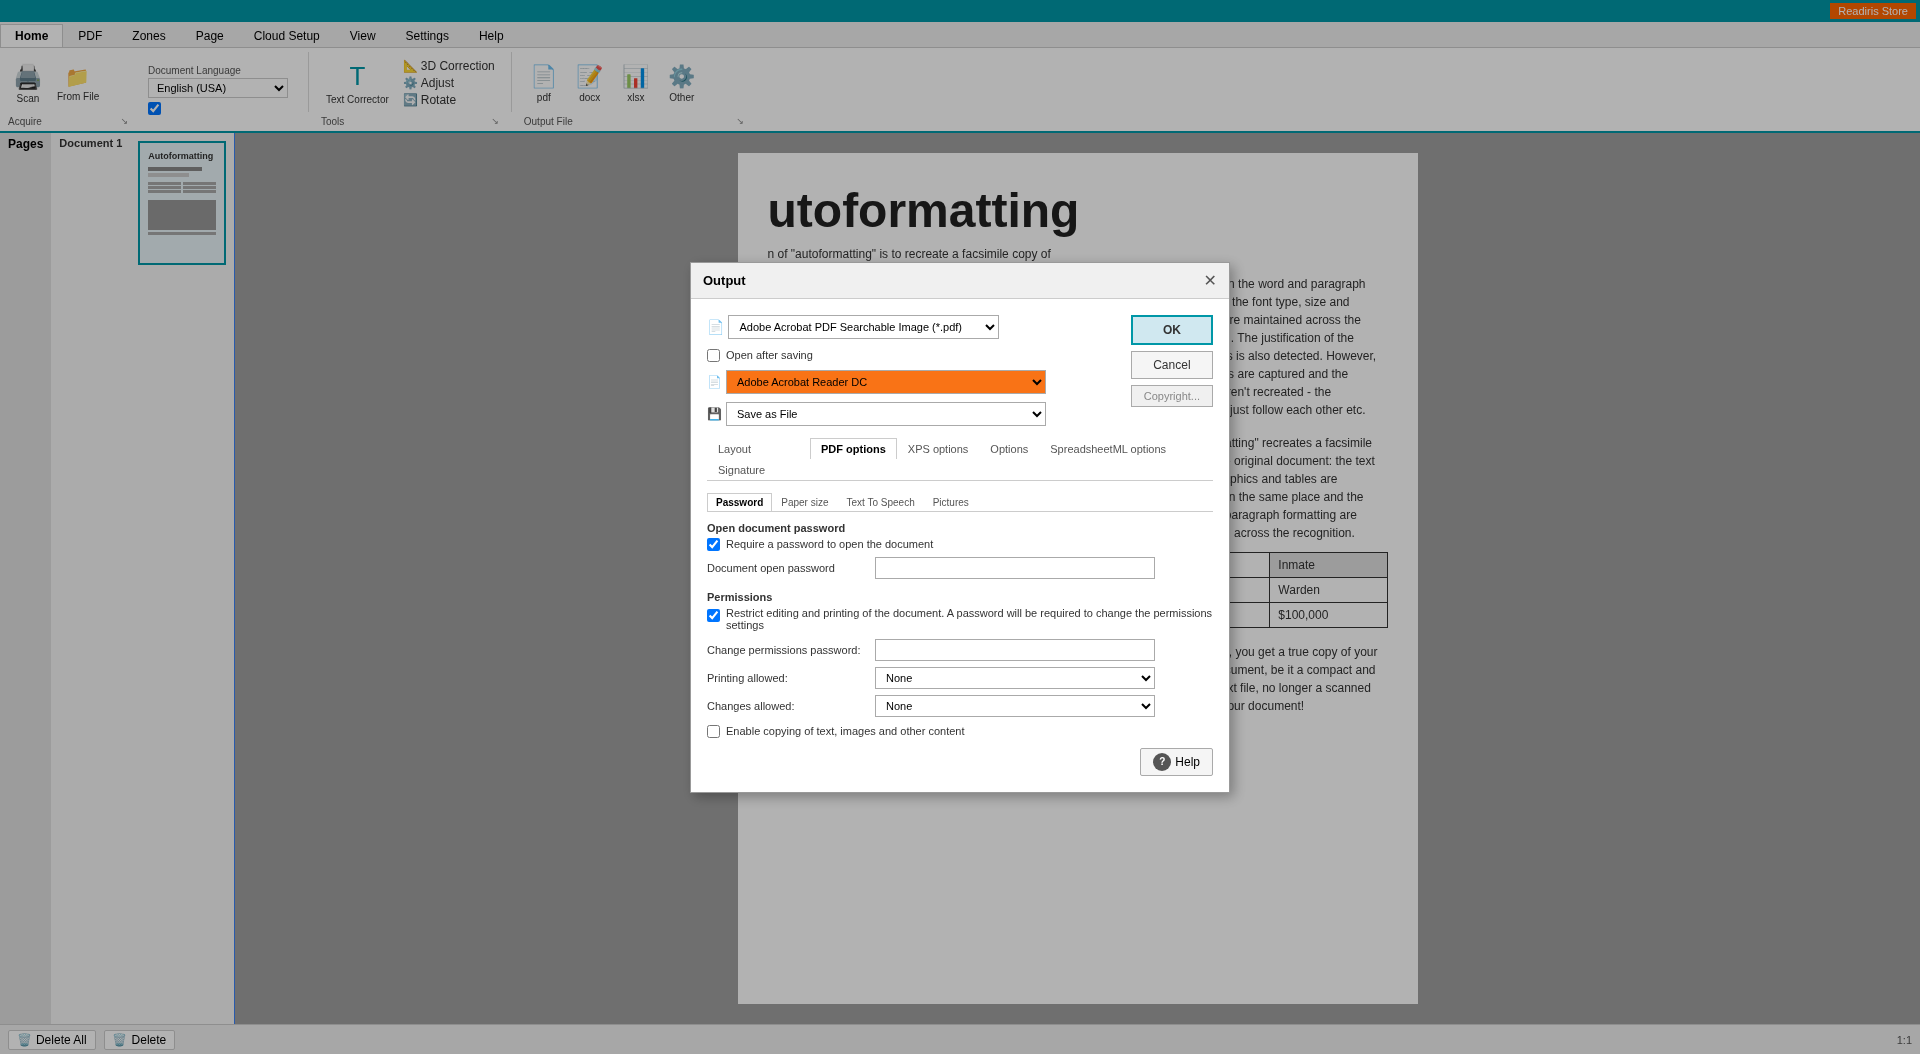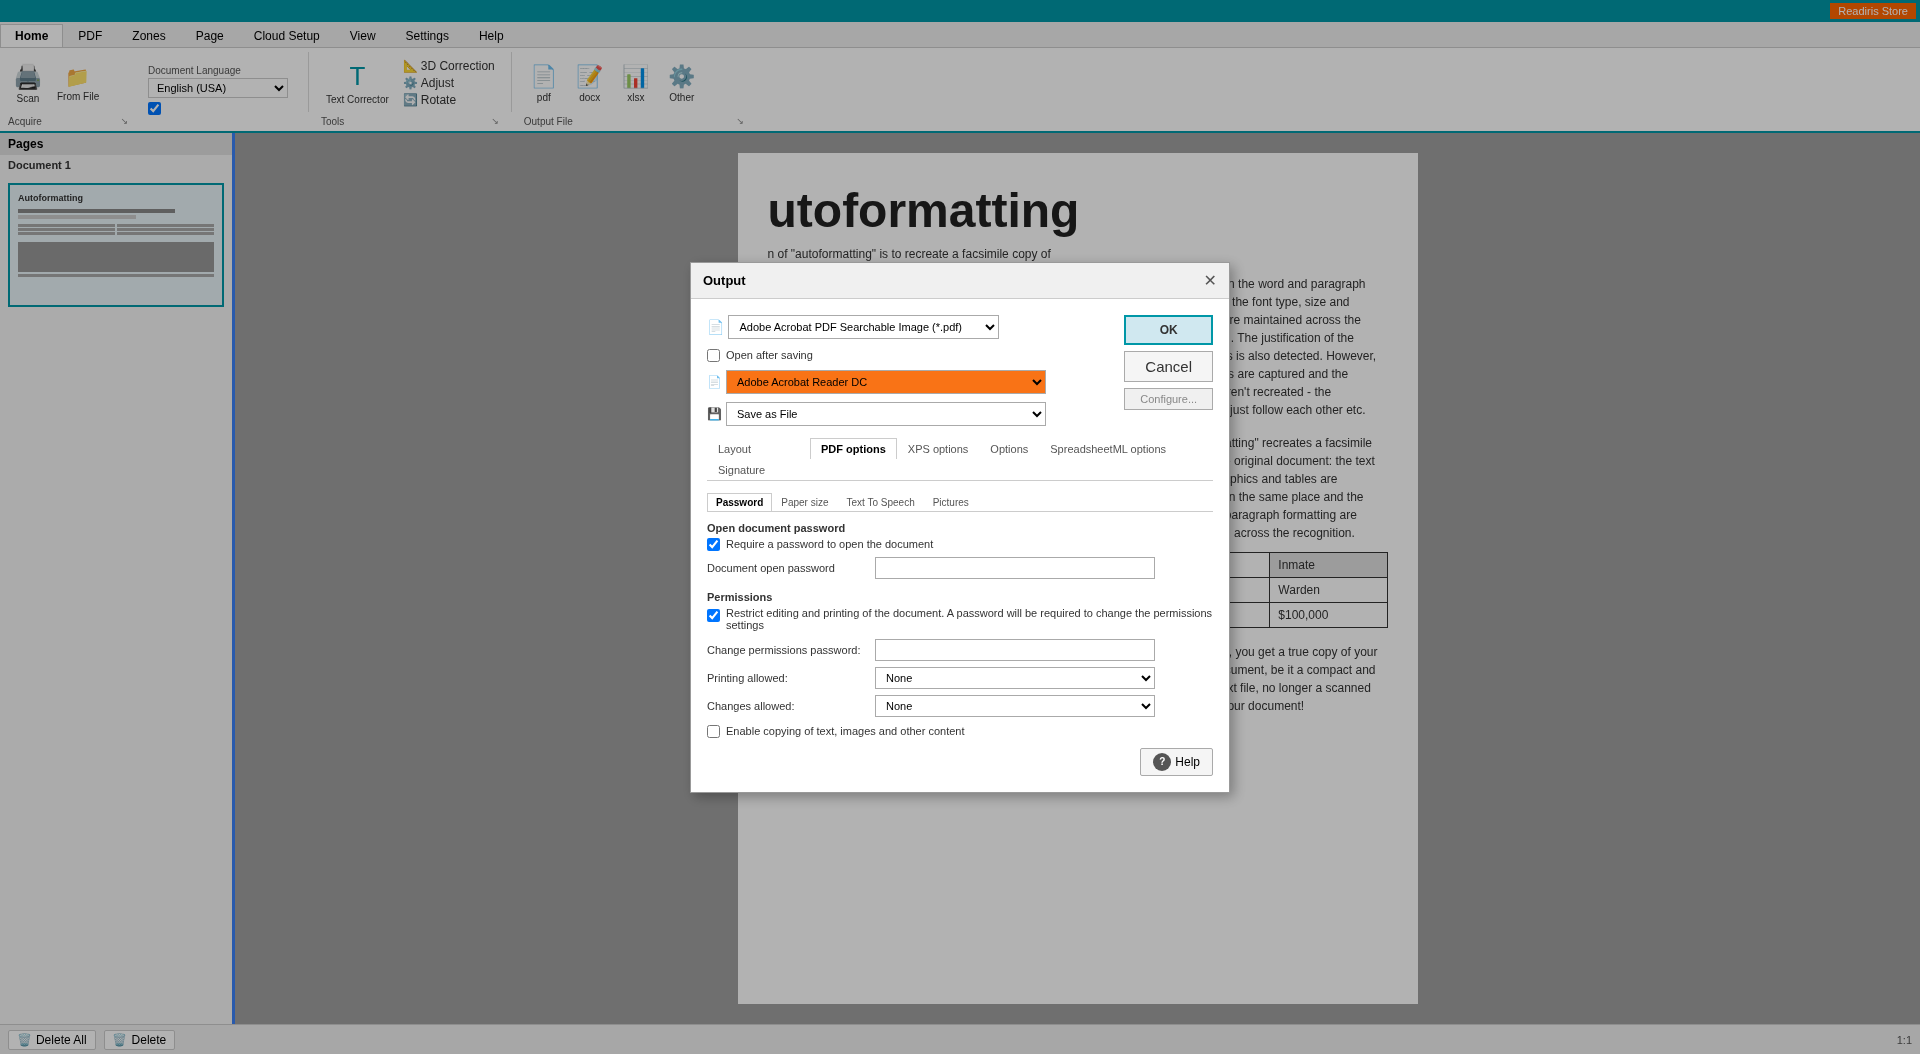--- a/index.html
+++ b/index.html
@@ -22,21 +22,21 @@
     .ribbon-btn .icon { font-size: 24px; color: #0097a7; }
     .ribbon-btn .label { font-size: 10px; color: #333; margin-top: 2px; text-align: center; }
     .ribbon-separator { width: 1px; height: 60px; background: #ddd; }
     .lang-select { font-size: 11px; border: 1px solid #ccc; padding: 2px 4px; width: 140px; background: white; cursor: pointer; }
     .correction-btn { font-size: 10px; color: #333; cursor: pointer; display: flex; align-items: center; gap: 2px; }
 
     
     .main-area { display: flex; height: calc(1054px - 22px - 26px - 85px - 30px); }
 
     
-    .left-panel { width: 235px; background: #f5f5f5; border-right: 3px solid #3b82f6; display: flex; flex-direction: column; }
+    .left-panel { width: 235px; background: #f5f5f5; border-right: 1px solid #3b82f6; display: flex; flex-direction: row; }
     .pages-header { background: #e0e0e0; padding: 4px 8px; font-weight: bold; font-size: 12px; }
     .doc-label { padding: 4px 8px; font-size: 11px; font-weight: bold; color: #333; }
     .thumbnail { margin: 4px 8px; border: 2px solid #0097a7; cursor: pointer; }
 
     
     .doc-preview { flex: 1; background: #a0a0a0; overflow: hidden; position: relative; display: flex; justify-content: center; padding: 20px; }
     .doc-page { background: white; width: 680px; min-height: 800px; padding: 30px; position: relative; font-size: 11px; }
 
     
     .bottom-bar { height: 30px; background: #f0f0f0; border-top: 1px solid #ccc; display: flex; align-items: center; padding: 0 8px; gap: 8px; }
@@ -50,21 +50,21 @@
     .dialog-title { font-size: 13px; font-weight: bold; }
     .dialog-close { cursor: pointer; font-size: 16px; color: #555; background: none; border: none; }
     .dialog-body { padding: 16px; }
     .dialog-select { width: 271px; padding: 4px 6px; border: 1px solid #aaa; background: white; font-size: 11px; cursor: pointer; }
     .dialog-select-small { width: 100%; padding: 3px 6px; border: 1px solid #aaa; background: white; font-size: 11px; cursor: pointer; }
     .dialog-checkbox { margin: 0; cursor: pointer; }
     .dialog-label { font-size: 11px; color: #333; }
 
     
     .dialog-btn-ok { background: #d0e8f0; border: 2px solid #0097a7; padding: 6px 30px; font-size: 12px; font-weight: bold; cursor: pointer; color: #333; }
-    .dialog-btn-cancel { background: #f5f5f5; border: 1px solid #aaa; padding: 6px 20px; font-size: 15px; cursor: pointer; color: #333; }
+    .dialog-btn-cancel { background: #f5f5f5; border: 1px solid #aaa; padding: 6px 20px; font-size: 12px; cursor: pointer; color: #333; }
 
     
     .dialog-tabs { display: flex; border-bottom: 1px solid #ccc; margin-bottom: 12px; flex-wrap: wrap; }
     .dialog-tab { padding: 4px 10px; font-size: 11px; cursor: pointer; border: 1px solid transparent; border-bottom: none; color: #555; }
     .dialog-tab.active { background: white; border-color: #ccc; border-bottom-color: white; color: #000; font-weight: bold; margin-left: 48px; }
 
     
     .dialog-subtabs { display: flex; border-bottom: 1px solid #ccc; margin-bottom: 10px; flex-wrap: wrap; }
     .dialog-subtab { padding: 3px 8px; font-size: 10px; cursor: pointer; color: #555; border: 1px solid transparent; border-bottom: none; }
     .dialog-subtab.active { background: white; border-color: #ccc; font-weight: bold; color: #000; }
@@ -353,21 +353,21 @@
             <span style="color:#aaa;font-size:12px;">💾</span>
             <select class="dialog-select" style="width:320px;">
               <option>Save as File</option>
             </select>
           </div>
         </div>
 
         <div style="display:flex;flex-direction:column;gap:6px;">
           <button class="dialog-btn-ok">OK</button>
           <button class="dialog-btn-cancel">Cancel</button>
-          <button class="configure-btn">Configure...</button>
+          <button class="configure-btn">Copyright...</button>
         </div>
       </div>
 
       <div class="dialog-tabs">
         <div class="dialog-tab">Layout</div>
         <div class="dialog-tab active">PDF options</div>
         <div class="dialog-tab">XPS options</div>
         <div class="dialog-tab">Options</div>
         <div class="dialog-tab">SpreadsheetML options</div>
         <div class="dialog-tab">Signature</div>

